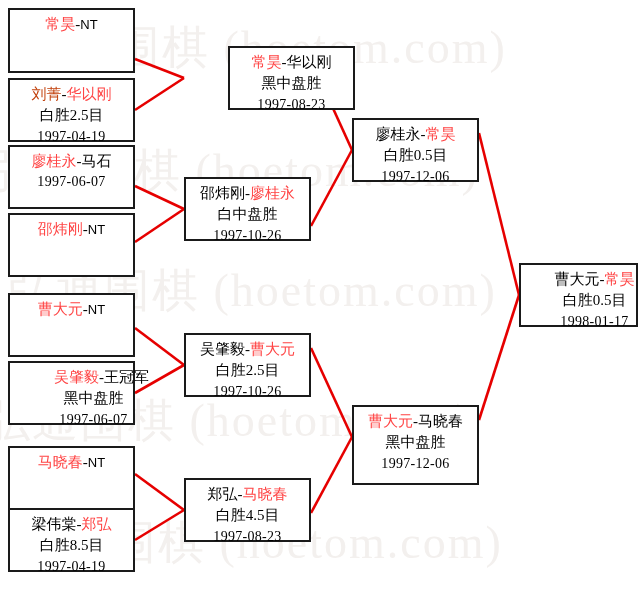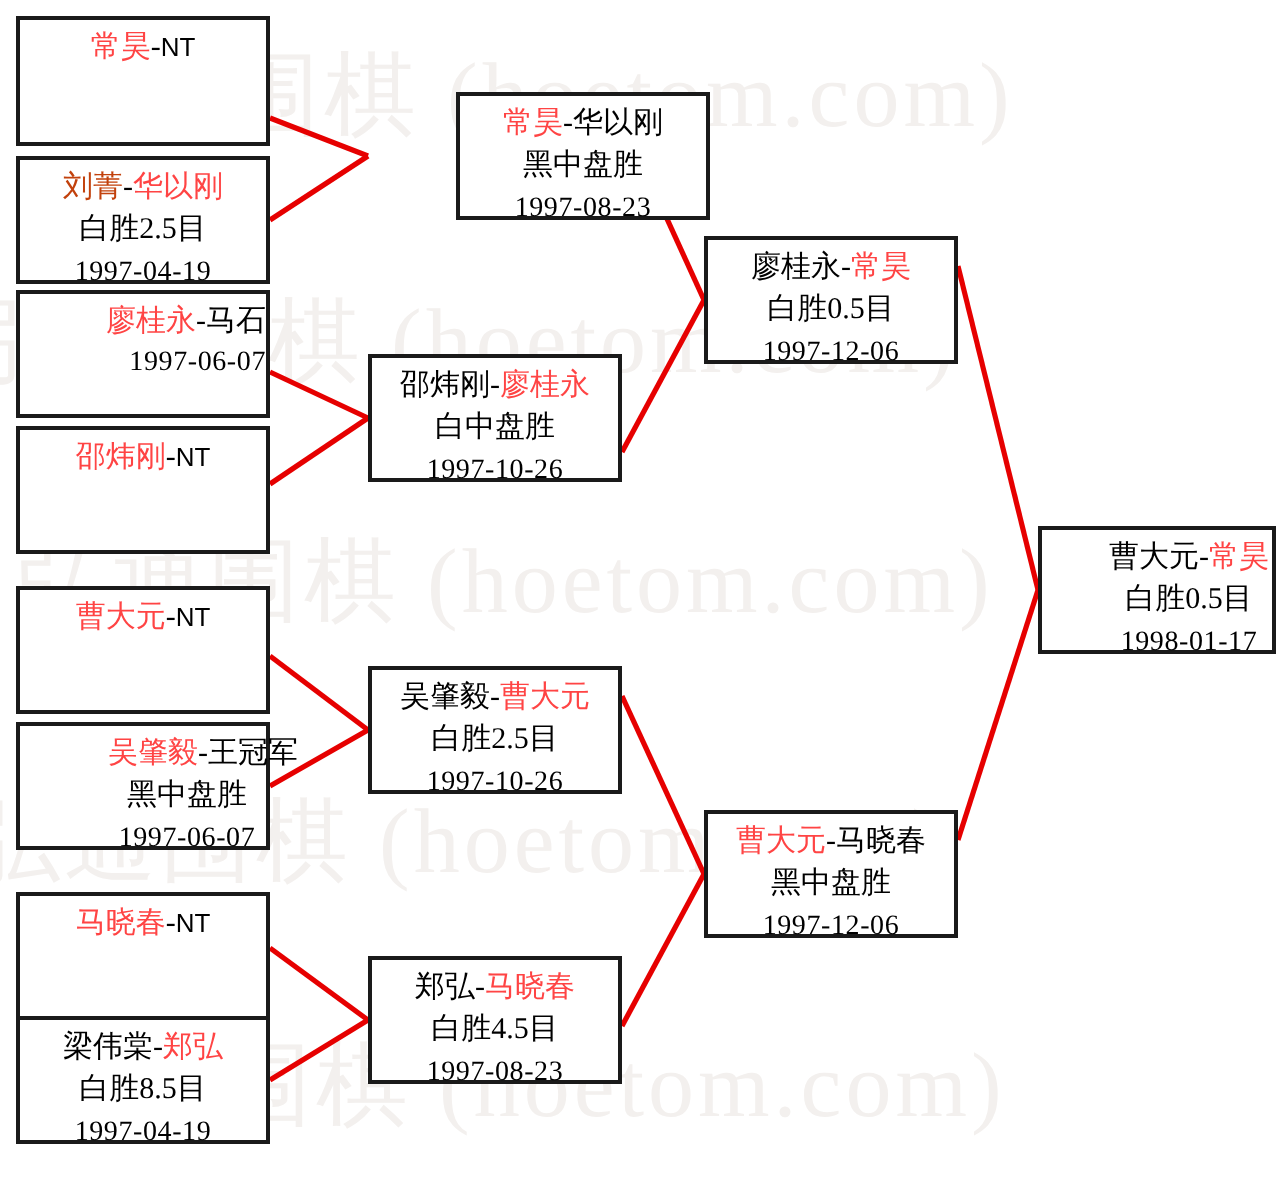--- a/index.html
+++ b/index.html
@@ -110,21 +110,21 @@
 
   <div id="nodes">
       <div class="node" style="left: 8px; top: 8px; width: 127px; height: 65px; border-color: rgb(26, 26, 26);">
         <div class="pair"><span class="win" style="color: rgb(255, 68, 68);">常昊</span><span class="sep">-</span><span class="nt">NT</span></div>
       </div>
       <div class="node" style="left: 8px; top: 78px; width: 127px; height: 64px; border-color: rgb(26, 26, 26);">
         <div class="pair"><span class="lose" style="color: #c2410c;">刘菁</span><span class="sep">-</span><span class="win" style="color: rgb(255, 68, 68);">华以刚</span></div>
         <div class="result">白胜2.5目</div>
         <div class="date">1997-04-19</div>
       </div>
-      <div class="node" style="left: 8px; top: 145px; width: 127px; height: 64px; border-color: rgb(26, 26, 26); text-align: right;">
+      <div class="node" style="left: 8px; top: 145px; width: 127px; height: 64px; border-color: rgb(26, 26, 26);">
         <div class="pair"><span class="win" style="color: rgb(255, 68, 68);">廖桂永</span><span class="sep">-</span><span class="lose" style="color: rgb(0, 0, 0);">马石</span></div>
         <div class="date">1997-06-07</div>
       </div>
       <div class="node" style="left: 8px; top: 213px; width: 127px; height: 64px; border-color: rgb(26, 26, 26);">
         <div class="pair"><span class="win" style="color: rgb(255, 68, 68);">邵炜刚</span><span class="sep">-</span><span class="nt">NT</span></div>
       </div>
       <div class="node" style="left: 8px; top: 293px; width: 127px; height: 64px; border-color: rgb(26, 26, 26);">
         <div class="pair"><span class="win" style="color: rgb(255, 68, 68);">曹大元</span><span class="sep">-</span><span class="nt">NT</span></div>
       </div>
       <div class="node" style="left: 8px; top: 361px; width: 127px; height: 64px; border-color: rgb(26, 26, 26); padding-left: 44px;">
@@ -158,21 +158,21 @@
       <div class="node" style="left: 184px; top: 478px; width: 127px; height: 64px; border-color: rgb(26, 26, 26);">
         <div class="pair"><span class="lose" style="color: rgb(0, 0, 0);">郑弘</span><span class="sep">-</span><span class="win" style="color: rgb(255, 68, 68);">马晓春</span></div>
         <div class="result">白胜4.5目</div>
         <div class="date">1997-08-23</div>
       </div>
       <div class="node" style="left: 352px; top: 118px; width: 127px; height: 64px; border-color: rgb(26, 26, 26);">
         <div class="pair"><span class="lose" style="color: rgb(0, 0, 0);">廖桂永</span><span class="sep">-</span><span class="win" style="color: rgb(255, 68, 68);">常昊</span></div>
         <div class="result">白胜0.5目</div>
         <div class="date">1997-12-06</div>
       </div>
-      <div class="node" style="left: 352px; top: 405px; width: 127px; height: 64px; border-color: rgb(26, 26, 26);">
+      <div class="node" style="left: 352px; top: 405px; width: 127px; height: 80px; border-color: rgb(26, 26, 26);">
         <div class="pair"><span class="win" style="color: rgb(255, 68, 68);">曹大元</span><span class="sep">-</span><span class="lose" style="color: rgb(0, 0, 0);">马晓春</span></div>
         <div class="result">黑中盘胜</div>
         <div class="date">1997-12-06</div>
       </div>
       <div class="node" style="left: 519px; top: 263px; width: 119px; height: 64px; border-color: rgb(26, 26, 26); padding-left: 32px;">
         <div class="pair"><span class="lose" style="color: rgb(0, 0, 0);">曹大元</span><span class="sep">-</span><span class="win" style="color: rgb(255, 68, 68);">常昊</span></div>
         <div class="result">白胜0.5目</div>
         <div class="date">1998-01-17</div>
       </div>
     </div>

